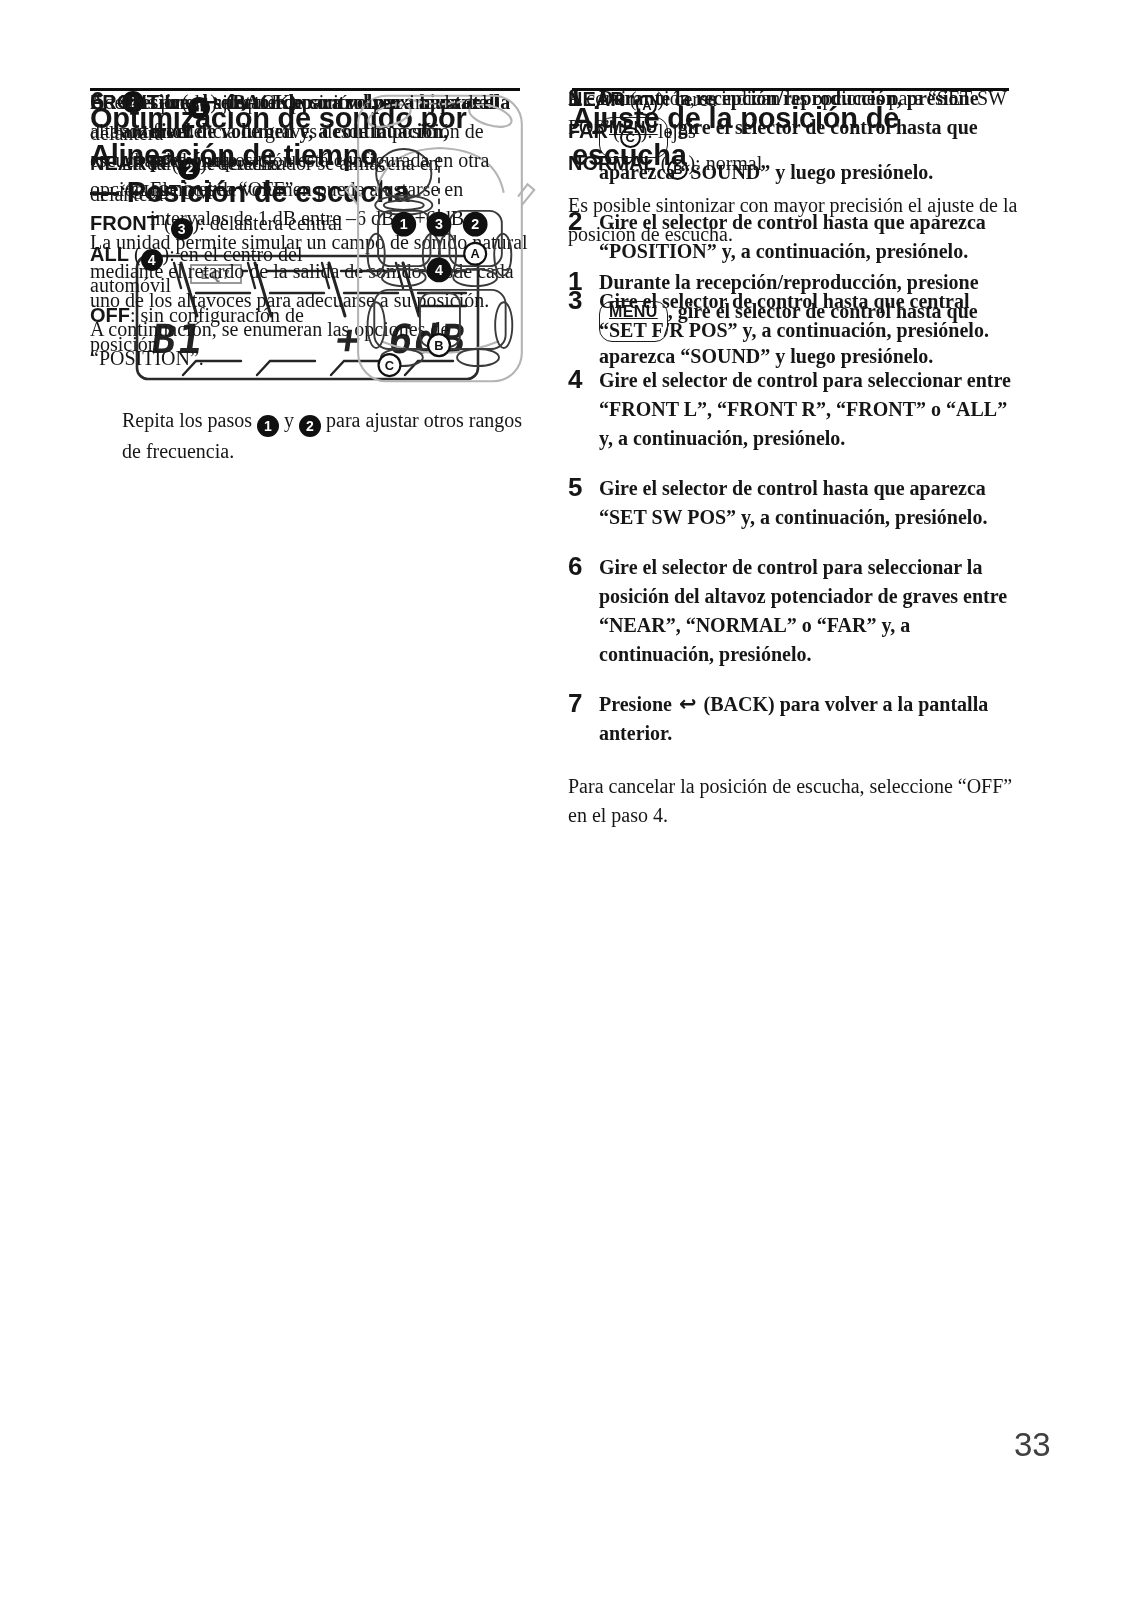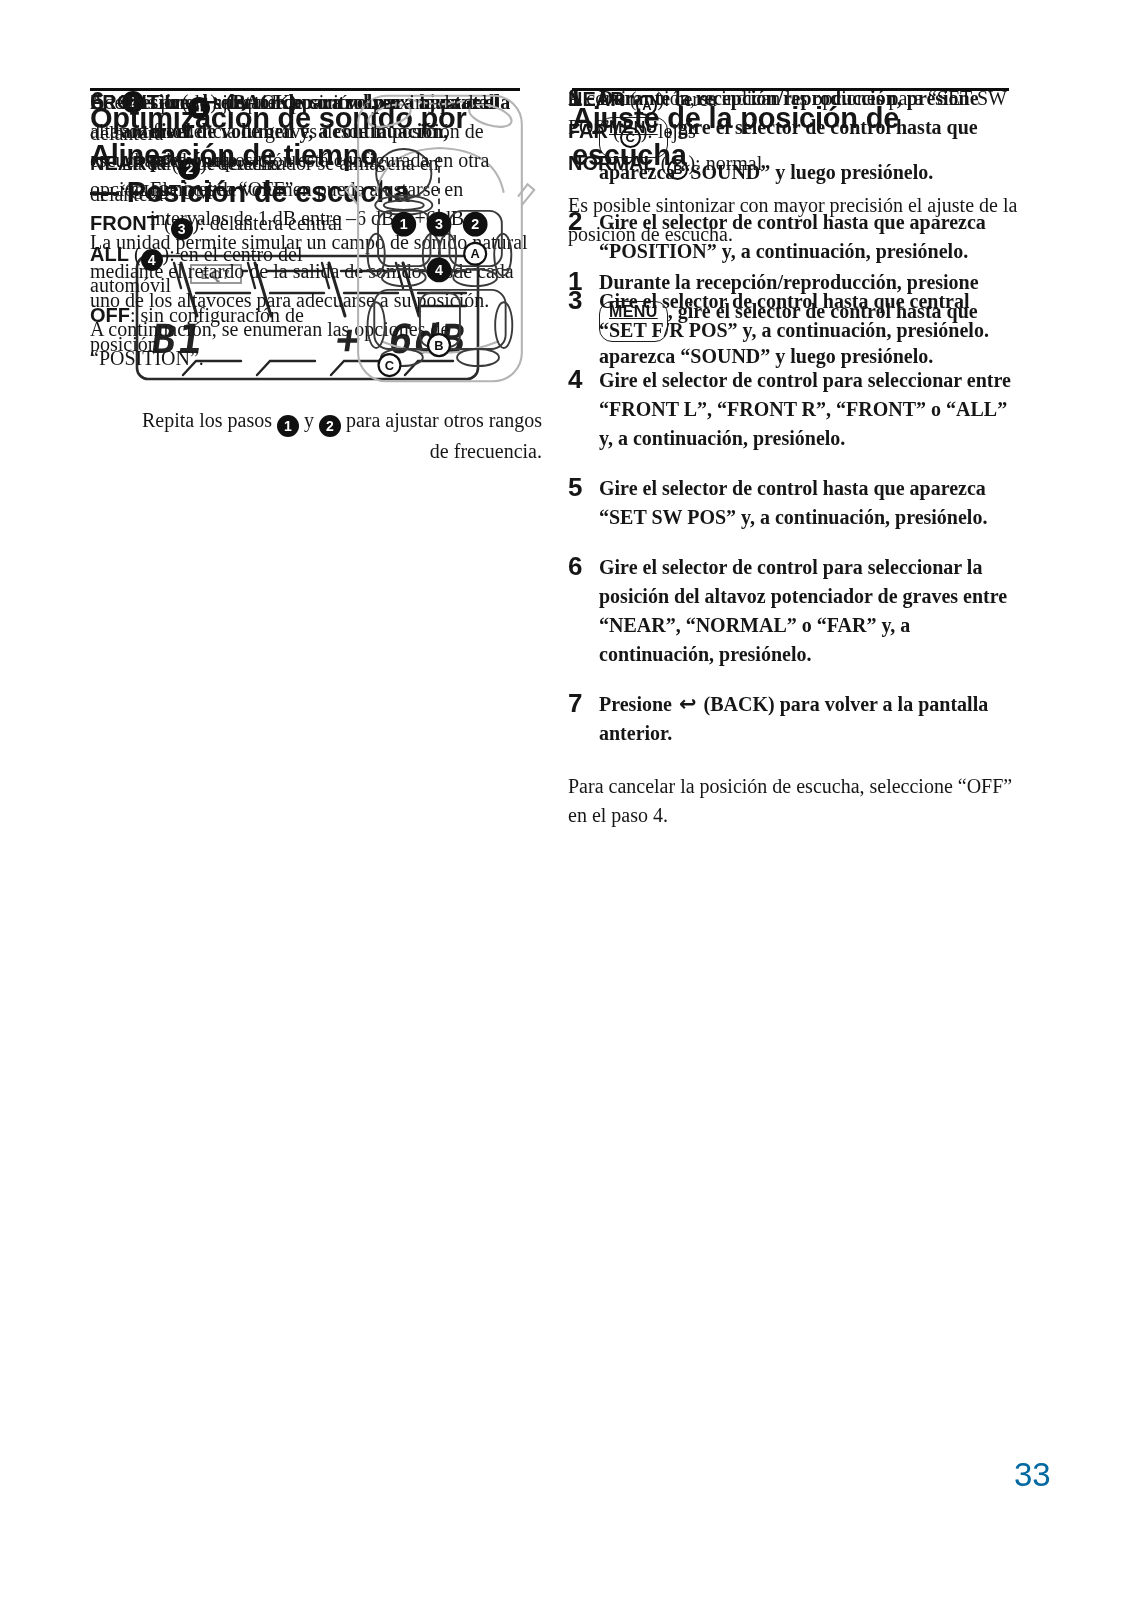--- a/index.html
+++ b/index.html
@@ -35,38 +35,38 @@
   .step-text{font-weight:bold;}
   .col-right .step-text{width:412px;}
 
   .substep{display:flex;gap:6px;}
   .substep .badge-num{margin-top:3px;flex:none;}
   .substep-text{width:392px;font-weight:bold;}
   .sub-body{margin-left:28px;width:392px;}
 
   .indent{margin-left:32px;}
   .lcd{display:block;margin:21px 0 0 13px;}
-  .repita{margin:25px 0 10px 0;text-align:right;}
+  .repita{margin:25px 0 10px 0;}
 
   .step6-body{margin:3px 0 0 31px;}
 
   .sec-head{border-top:3.5px solid #0d0d0d;padding-top:9px;
     font-family:"Liberation Sans",sans-serif;font-weight:bold;font-size:29px;line-height:37px;
     letter-spacing:-.2px;}
   .sec-intro{margin-top:17px;}
 
   .opt-list{width:256px;line-height:29.5px;}
   .opt-line .sans-b{font-size:20px;}
   .car-wrap{position:absolute;left:250px;top:2px;}
 
   .r-options{line-height:30.5px;}
   .cancel-note{margin-top:24px;}
 
-  .page-number{position:absolute;left:1014px;top:1456px;font-family:"Liberation Sans",sans-serif;
-    font-size:33px;color:#0369a1;}
+  .page-number{position:absolute;left:1014px;top:1426px;font-family:"Liberation Sans",sans-serif;
+    font-size:33px;color:#404040;}
 
   svg text{font-family:"Liberation Sans",sans-serif;}
   .lcd-digits{font-family:"DejaVu Sans Mono",monospace;font-weight:bold;font-size:40px;fill:#232323;letter-spacing:2px;}
   .lcd-badge-text{font-size:13px;font-weight:bold;fill:#787878;letter-spacing:1.5px;}
   .car-num{font-size:15px;font-weight:bold;fill:#fff;}
   .car-letter{font-size:13.5px;font-weight:bold;fill:#101010;}
 </style>
 </head>
 <body>
 

